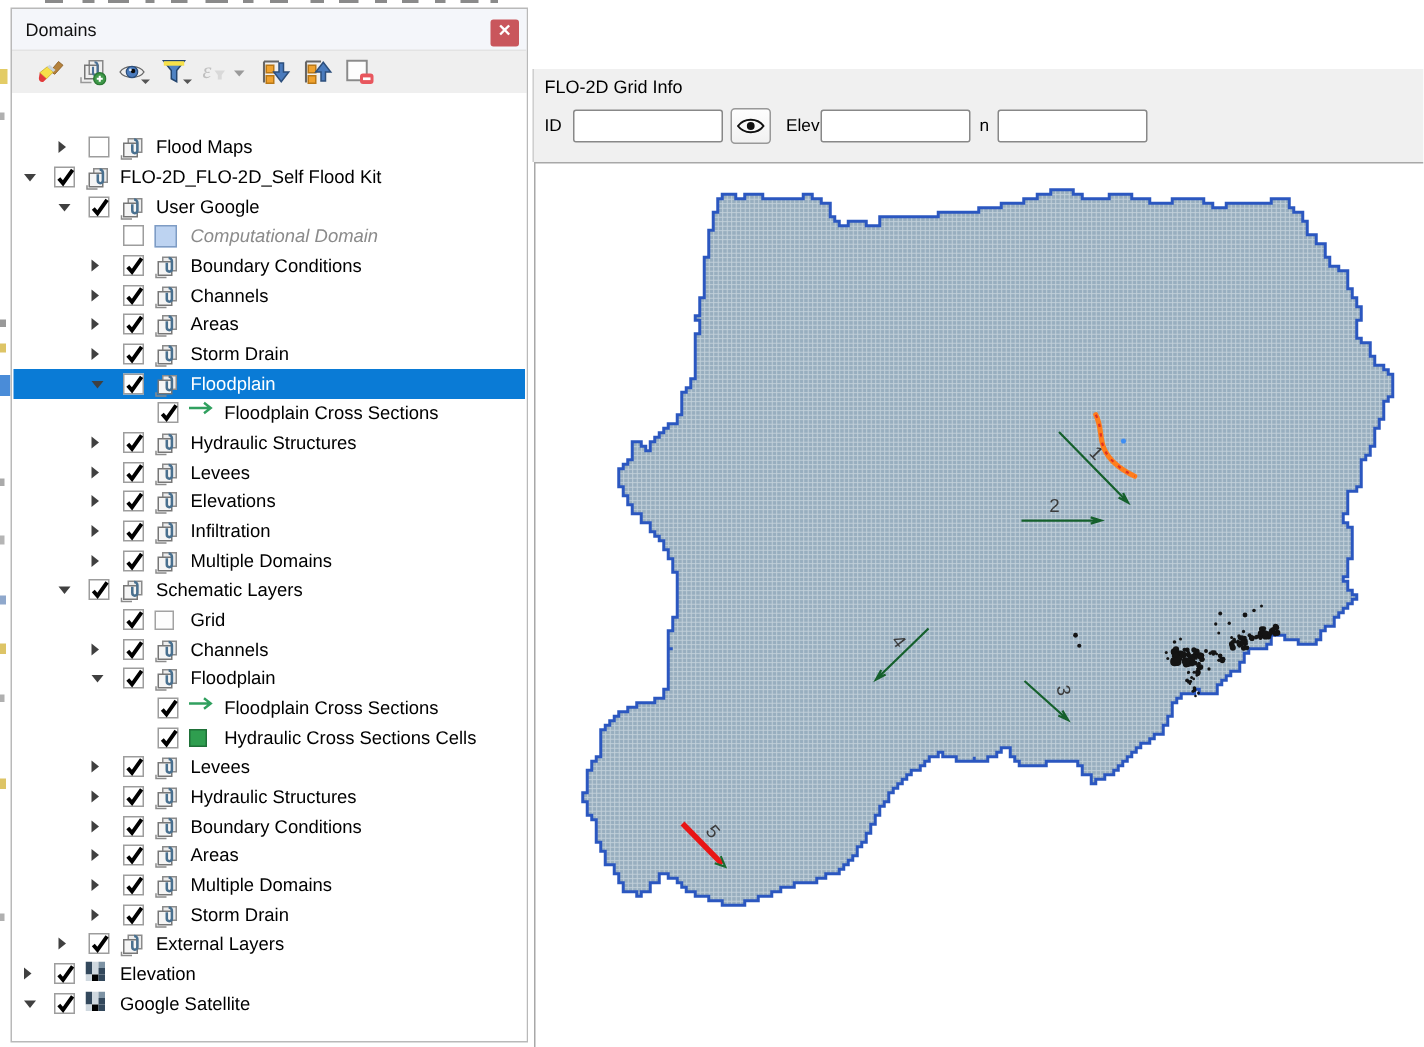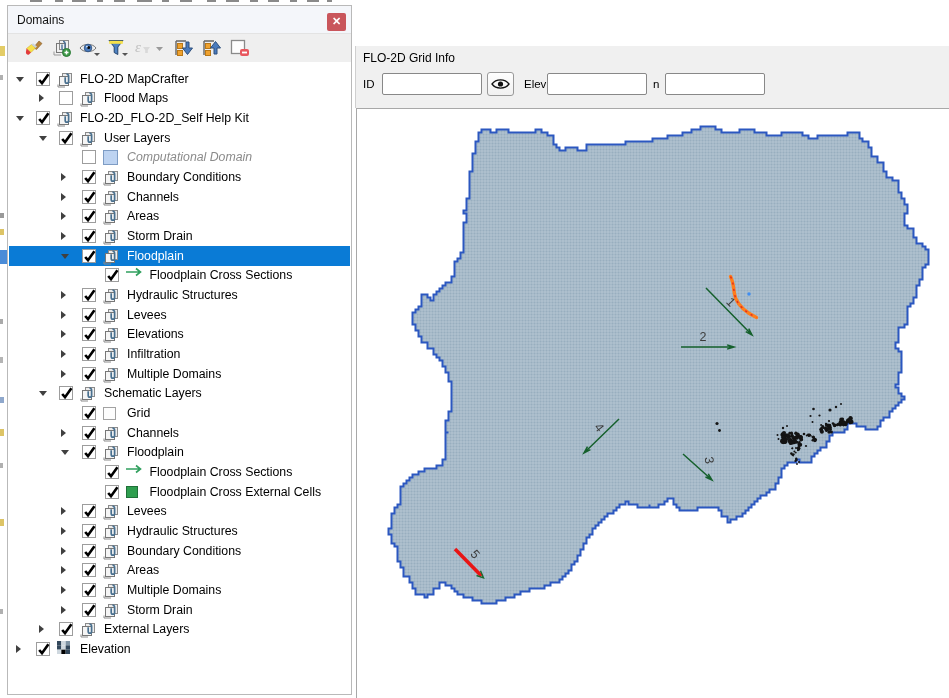--- a/index.html
+++ b/index.html
@@ -110,37 +110,20 @@
         <rect x="3.5" y="11.5" width="5" height="5" fill="#f0a22e" stroke="#b97817"></rect>
         <path d="M12 15 L12 9 L8.5 9 L13.5 2.5 L18.5 9 L15 9 L15 15 Z" fill="#4a7bbd" stroke="#2d4f7c"></path>
       </svg>
     <svg class="tb" style="left:222px" width="20" height="18" viewBox="0 0 20 18">
         <rect x="1.5" y="1.5" width="13" height="13" fill="#fdfdfd" stroke="#8a8a8a" stroke-width="1.3"></rect>
         <rect x="10" y="10" width="9" height="7" rx="2" fill="#e8575e"></rect>
         <rect x="12" y="12.6" width="5" height="1.8" fill="#fff"></rect>
       </svg>
   </div>
   <div id="tree">
-<div class="trow" style="top:7.2px">
-        <span class="exp ev" style="left:6.5px"></span>
-        <span class="cb" style="left:27px">
-          <svg width="15" height="15" viewBox="0 0 15 15" style="overflow:visible">
-            <path d="M3.2 8 L6 11.2 L12.4 2.2" fill="none" stroke="#000" stroke-width="2.6"></path>
-          </svg>
-        </span>
-        <span class="icw" style="left:48.0px">
-          <svg class="ic" width="17" height="17" viewBox="0 0 17 17">
-            <rect x="5.5" y="2.5" width="9" height="9" fill="#ededed" stroke="#8b8b8b"></rect>
-            <rect x="2.5" y="5.5" width="9" height="9" fill="#f5f5f5" stroke="#777"></rect>
-            <path d="M1 13.5 L1 16 L8 16" fill="none" stroke="#8b8b8b"></path>
-            <path d="M9.4 3.0 a2.2 2.2 0 0 1 2.2 2.2 l0 5.2 a1.7 1.7 0 0 1 -3.4 0 l0 -4.2" fill="none" stroke="#49708f" stroke-width="1.7"></path>
-          </svg>
-        </span>
-        <span class="lbl" style="left:71.0px">FLO-2D MapCrafter</span>
-      </div>
 <div class="trow" style="top:26.8px">
         <span class="exp er" style="left:29.5px"></span>
         <span class="cb" style="left:50px"></span>
         <span class="icw" style="left:71.0px">
           <svg class="ic" width="17" height="17" viewBox="0 0 17 17">
             <rect x="5.5" y="2.5" width="9" height="9" fill="#ededed" stroke="#8b8b8b"></rect>
             <rect x="2.5" y="5.5" width="9" height="9" fill="#f5f5f5" stroke="#777"></rect>
             <path d="M1 13.5 L1 16 L8 16" fill="none" stroke="#8b8b8b"></path>
             <path d="M9.4 3.0 a2.2 2.2 0 0 1 2.2 2.2 l0 5.2 a1.7 1.7 0 0 1 -3.4 0 l0 -4.2" fill="none" stroke="#49708f" stroke-width="1.7"></path>
           </svg>
@@ -155,38 +138,38 @@
           </svg>
         </span>
         <span class="icw" style="left:48.0px">
           <svg class="ic" width="17" height="17" viewBox="0 0 17 17">
             <rect x="5.5" y="2.5" width="9" height="9" fill="#ededed" stroke="#8b8b8b"></rect>
             <rect x="2.5" y="5.5" width="9" height="9" fill="#f5f5f5" stroke="#777"></rect>
             <path d="M1 13.5 L1 16 L8 16" fill="none" stroke="#8b8b8b"></path>
             <path d="M9.4 3.0 a2.2 2.2 0 0 1 2.2 2.2 l0 5.2 a1.7 1.7 0 0 1 -3.4 0 l0 -4.2" fill="none" stroke="#49708f" stroke-width="1.7"></path>
           </svg>
         </span>
-        <span class="lbl" style="left:71.0px">FLO-2D_FLO-2D_Self Help Kit</span>
+        <span class="lbl" style="left:71.0px">FLO-2D_FLO-2D_Self Flood Kit</span>
       </div>
 <div class="trow" style="top:66.2px">
         <span class="exp ev" style="left:29.5px"></span>
         <span class="cb" style="left:50px">
           <svg width="15" height="15" viewBox="0 0 15 15" style="overflow:visible">
             <path d="M3.2 8 L6 11.2 L12.4 2.2" fill="none" stroke="#000" stroke-width="2.6"></path>
           </svg>
         </span>
         <span class="icw" style="left:71.0px">
           <svg class="ic" width="17" height="17" viewBox="0 0 17 17">
             <rect x="5.5" y="2.5" width="9" height="9" fill="#ededed" stroke="#8b8b8b"></rect>
             <rect x="2.5" y="5.5" width="9" height="9" fill="#f5f5f5" stroke="#777"></rect>
             <path d="M1 13.5 L1 16 L8 16" fill="none" stroke="#8b8b8b"></path>
             <path d="M9.4 3.0 a2.2 2.2 0 0 1 2.2 2.2 l0 5.2 a1.7 1.7 0 0 1 -3.4 0 l0 -4.2" fill="none" stroke="#49708f" stroke-width="1.7"></path>
           </svg>
         </span>
-        <span class="lbl" style="left:95.0px">User Layers</span>
+        <span class="lbl" style="left:95.0px">User Google</span>
       </div>
 <div class="trow" style="top:85.8px">
         <span class="cb" style="left:73px"></span>
         <span class="icw" style="left:93.5px">
           <div class="ic swb"></div>
         </span>
         <span class="lbl b i g" style="left:118.0px">Computational Domain</span>
       </div>
 <div class="trow" style="top:105.5px">
         <span class="exp er" style="left:52.0px"></span>
@@ -448,21 +431,21 @@
       </div>
 <div class="trow" style="top:420.2px">
         <span class="cb" style="left:96px">
           <svg width="15" height="15" viewBox="0 0 15 15" style="overflow:visible">
             <path d="M3.2 8 L6 11.2 L12.4 2.2" fill="none" stroke="#000" stroke-width="2.6"></path>
           </svg>
         </span>
         <span class="icw" style="left:116.5px">
           <div class="ic swg"></div>
         </span>
-        <span class="lbl b" style="left:140.5px">Floodplain Cross External Cells</span>
+        <span class="lbl b" style="left:140.5px">Hydraulic Cross Sections Cells</span>
       </div>
 <div class="trow" style="top:439.9px">
         <span class="exp er" style="left:52.0px"></span>
         <span class="cb" style="left:73px">
           <svg width="15" height="15" viewBox="0 0 15 15" style="overflow:visible">
             <path d="M3.2 8 L6 11.2 L12.4 2.2" fill="none" stroke="#000" stroke-width="2.6"></path>
           </svg>
         </span>
         <span class="icw" style="left:93.5px">
           <svg class="ic" width="17" height="17" viewBox="0 0 17 17">
@@ -590,20 +573,42 @@
             <rect x="8" y="0" width="4" height="4" fill="#7e93a4"></rect>
             <rect x="0" y="4" width="4" height="4" fill="#33485c"></rect>
             <rect x="4" y="4" width="4" height="4" fill="#cfd8df"></rect>
             <rect x="8" y="4" width="4" height="4" fill="#33485c"></rect>
             <rect x="0" y="8" width="4" height="4" fill="#cfd8df"></rect>
             <rect x="4" y="8" width="4" height="4" fill="#4a677"></rect>
             <rect x="8" y="8" width="4" height="4" fill="#33485c"></rect>
           </svg>
         </span>
         <span class="lbl b" style="left:71.0px">Elevation</span>
+      </div>
+<div class="trow" style="top:597.3px">
+        <span class="exp ev" style="left:6.5px"></span>
+        <span class="cb" style="left:27px">
+          <svg width="15" height="15" viewBox="0 0 15 15" style="overflow:visible">
+            <path d="M3.2 8 L6 11.2 L12.4 2.2" fill="none" stroke="#000" stroke-width="2.6"></path>
+          </svg>
+        </span>
+        <span class="icw" style="left:48.0px">
+          <svg class="ic" width="13" height="13" viewBox="0 0 12 12">
+            <rect x="0" y="0" width="4" height="4" fill="#33485c"></rect>
+            <rect x="4" y="0" width="4" height="4" fill="#cfd8df"></rect>
+            <rect x="8" y="0" width="4" height="4" fill="#7e93a4"></rect>
+            <rect x="0" y="4" width="4" height="4" fill="#33485c"></rect>
+            <rect x="4" y="4" width="4" height="4" fill="#cfd8df"></rect>
+            <rect x="8" y="4" width="4" height="4" fill="#33485c"></rect>
+            <rect x="0" y="8" width="4" height="4" fill="#cfd8df"></rect>
+            <rect x="4" y="8" width="4" height="4" fill="#4a677"></rect>
+            <rect x="8" y="8" width="4" height="4" fill="#33485c"></rect>
+          </svg>
+        </span>
+        <span class="lbl b" style="left:71.0px">Google Satellite</span>
       </div>
   </div>
 </div>
 <div id="ginfo">
   <span class="t">FLO-2D Grid Info</span>
   <span class="glbl" style="left:7px">ID</span>
   <div class="gin" style="left:26px"></div>
   <div id="eye">
       <svg width="19" height="14" viewBox="0 0 19 14" style="position:absolute;left:3px;top:4px">
         <path d="M1 7 C5 1.5 14 1.5 18 7 C14 12.5 5 12.5 1 7 Z" fill="none" stroke="#111" stroke-width="1.3"></path>

